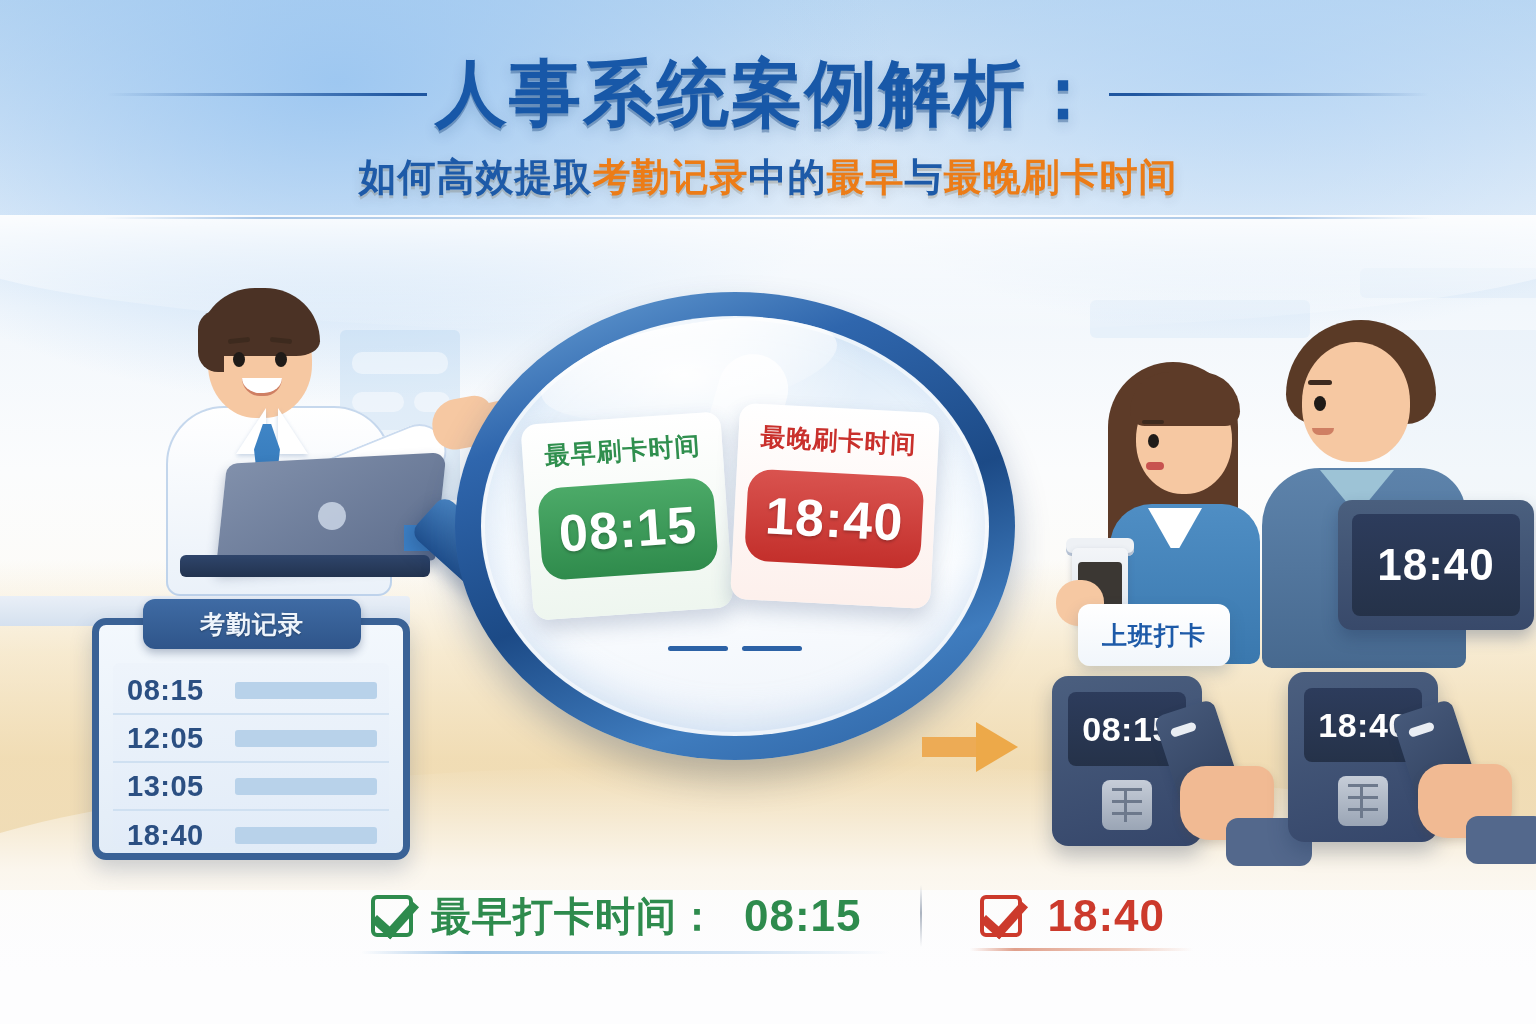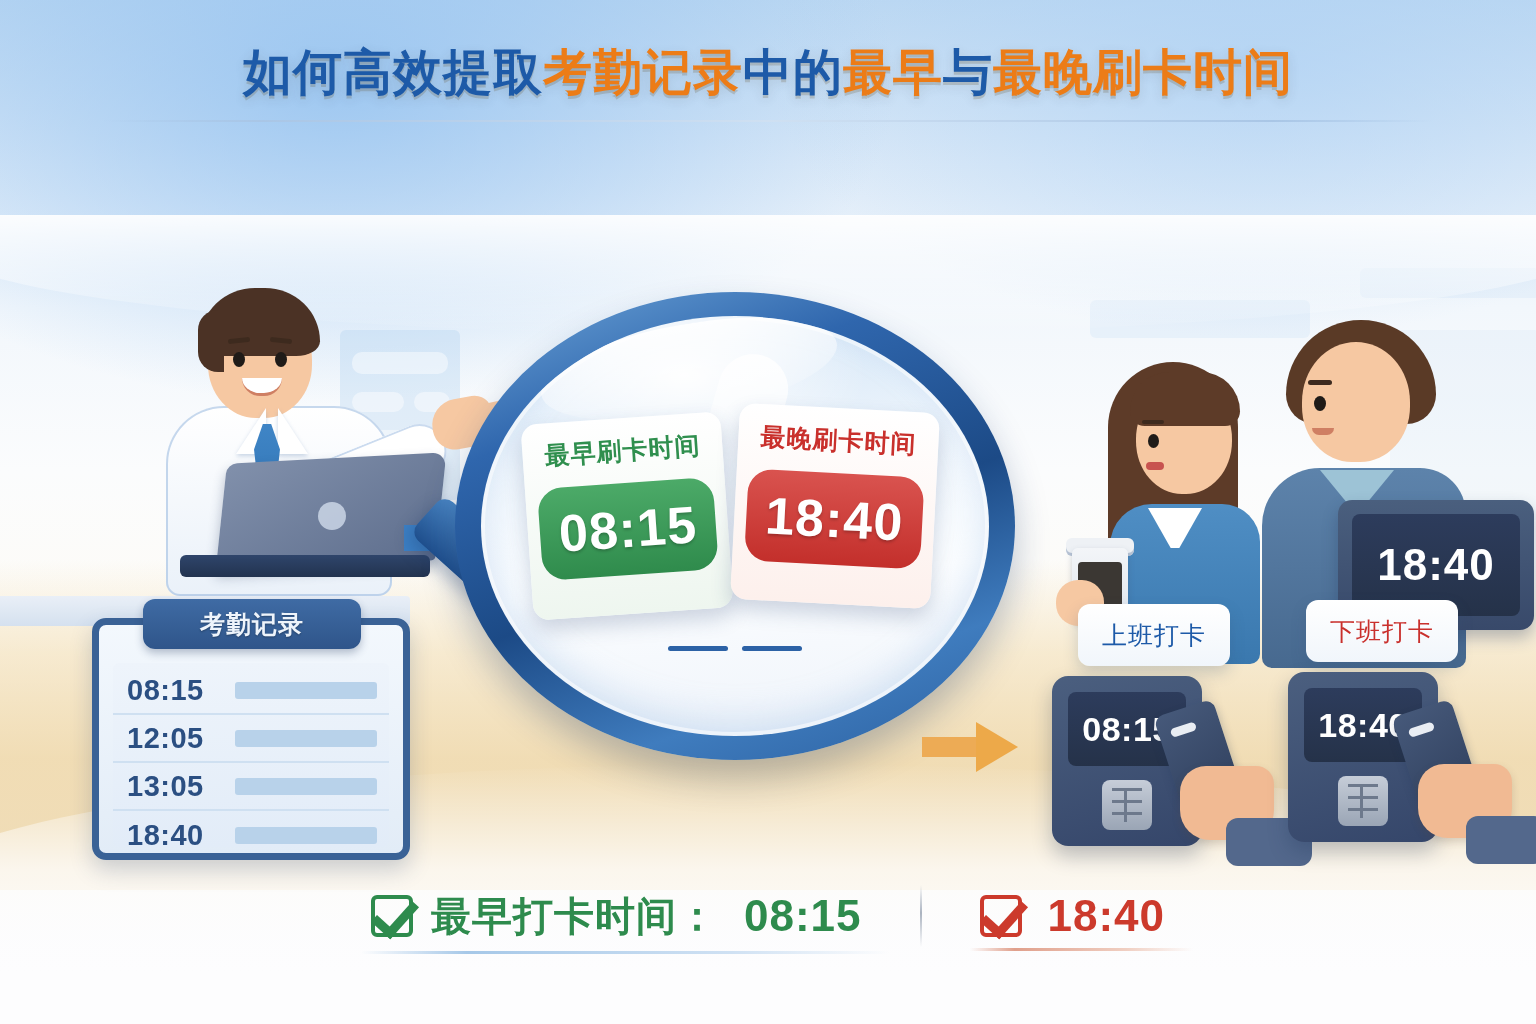--- a/index.html
+++ b/index.html
@@ -41,21 +41,21 @@
   .title-row{ position:relative; display:flex; align-items:center; justify-content:center; height:112px; }
   .rule{ height:3px; width:320px; }
   .rule.left{ background:linear-gradient(90deg, rgba(31,86,160,0) 0%, #1f56a0 92%); margin-right:8px; }
   .rule.right{ background:linear-gradient(270deg, rgba(31,86,160,0) 0%, #1f56a0 92%); margin-left:8px; }
   .main-title{
     font-size:72px; font-weight:bold; letter-spacing:2px; color:#1858a8;
     text-shadow:0 3px 0 rgba(12,58,116,.35), 0 5px 14px rgba(14,60,120,.20);
     white-space:nowrap;
   }
   .subtitle{
-    margin-top:2px; font-size:49px; font-weight:bold; letter-spacing:1px;
+    margin-top:2px; font-size:38px; font-weight:bold; letter-spacing:1px;
     white-space:nowrap; text-shadow:0 3px 0 rgba(90,60,10,.18), 0 4px 12px rgba(60,60,60,.14);
   }
   .sub-blue{ color:#1d5aa8; }
   .sub-orange{ color:#ec7c17; }
   .sub-underline{
     margin:14px auto 0; width:1330px; height:2px;
     background:linear-gradient(90deg, rgba(150,185,225,0), #a9c6e6 12%, #cfe0f2 50%, #a9c6e6 88%, rgba(150,185,225,0));
   }
 
   
@@ -175,21 +175,21 @@
   .station{ position:absolute; width:150px; height:170px; border-radius:16px; background:linear-gradient(165deg,#4b5f7f,#35466a); box-shadow:0 10px 20px rgba(30,50,85,.28); }
   .station.s1{ left:1052px; top:676px; }
   .station.s2{ left:1288px; top:672px; }
   .station .disp{ position:absolute; left:16px; top:16px; right:16px; height:74px; border-radius:8px; background:linear-gradient(180deg,#2d3c5c,#253249); display:flex; align-items:center; justify-content:center; }
   .station .disp span{ color:#fff; font-size:34px; font-weight:bold; letter-spacing:.5px; }
   .station .sensor{ position:absolute; left:50px; top:104px; width:50px; height:50px; border-radius:8px; background:linear-gradient(180deg,#c6cdd8,#9aa5b5); }
   .station .sensor::before{ content:""; position:absolute; left:10px; top:8px; width:30px; height:3px; background:#6d798c; box-shadow:0 12px 0 #6d798c, 0 24px 0 #6d798c; }
   .station .sensor::after{ content:""; position:absolute; left:22px; top:8px; width:3px; height:34px; background:#6d798c; }
 
   .badge{ position:absolute; width:152px; height:62px; border-radius:12px; background:linear-gradient(180deg,#ffffff,#f1f6fb); box-shadow:0 7px 15px rgba(50,80,120,.22); display:flex; align-items:center; justify-content:center; }
-  .badge span{ font-size:25px; font-weight:normal; letter-spacing:1px; }
+  .badge span{ font-size:25px; font-weight:bold; letter-spacing:1px; }
   .badge.b1{ left:1078px; top:604px; }
   .badge.b1 span{ color:#1d5aa8; }
   .badge.b2{ left:1306px; top:600px; }
   .badge.b2 span{ color:#c9302c; }
 
   .rfid{ position:absolute; width:62px; height:92px; border-radius:10px; background:linear-gradient(160deg,#46597a,#31415f); transform:rotate(-18deg); box-shadow:0 5px 10px rgba(30,50,85,.28); }
   .rfid.r1{ left:1166px; top:706px; }
   .rfid.r2{ left:1404px; top:706px; }
   .rfid::after{ content:""; position:absolute; left:12px; top:16px; width:26px; height:9px; border-radius:5px; background:#e9edf3; }
   .hand{ position:absolute; width:94px; height:74px; border-radius:26px 18px 30px 30px; background:#f1ba93; box-shadow:0 4px 8px rgba(90,70,55,.20); }
@@ -225,20 +225,25 @@
     <div class="bd-soft" style="left:352px;top:430px;width:96px;height:20px;"></div>
     <div class="bd-panel" style="left:1090px;top:300px;width:220px;height:38px;opacity:.55;"></div>
     <div class="bd-panel" style="left:1360px;top:268px;width:180px;height:30px;opacity:.45;"></div>
     <div class="bd-panel" style="left:1390px;top:330px;width:150px;height:190px;opacity:.35;"></div>
     <div class="beige-floor"></div>
     <div class="top-curve"></div>
     <div class="white-swoosh"></div>
   </div>
 
   <div class="header">
+    <div class="title-row">
+      <div class="rule left"></div>
+      <div class="main-title">人事系统案例解析：</div>
+      <div class="rule right"></div>
+    </div>
     <div class="subtitle">
       <span class="sub-blue">如何高效提取</span><span class="sub-orange">考勤记录</span><span class="sub-blue">中的</span><span class="sub-orange">最早</span><span class="sub-blue">与</span><span class="sub-orange">最晚刷卡时间</span>
     </div>
     <div class="sub-underline"></div>
   </div>
 
   <div class="desk"></div>
   <div class="person-left">
     <div class="pl-body"></div>
     <div class="pl-arm"></div>
@@ -357,23 +362,20 @@
   <div class="station s1">
     <div class="disp">
       <span>08:15</span>
     </div>
     <div class="sensor"></div>
   </div>
   <div class="rfid r1"></div>
   <div class="hand h1"></div>
   <div class="cuff1"></div>
 
-  <div class="badge b2">
-    <span>下班打卡</span>
-  </div>
   <div class="station s2">
     <div class="disp">
       <span>18:40</span>
     </div>
     <div class="sensor"></div>
   </div>
   <div class="rfid r2"></div>
   <div class="hand h2"></div>
   <div class="cuff2"></div>
 

